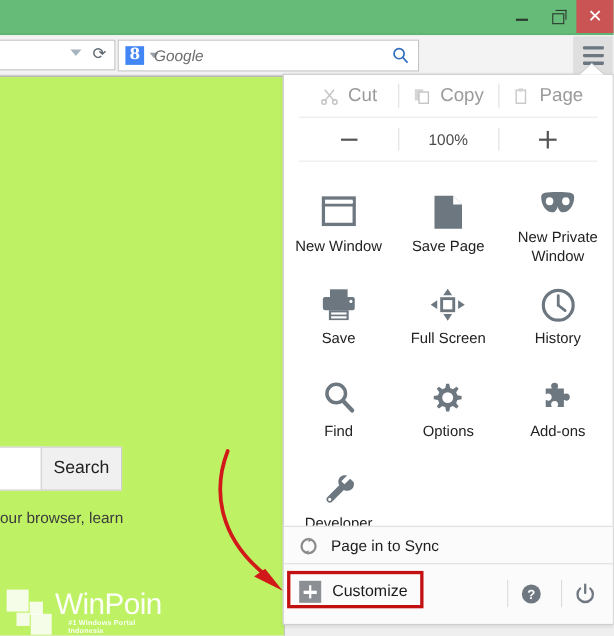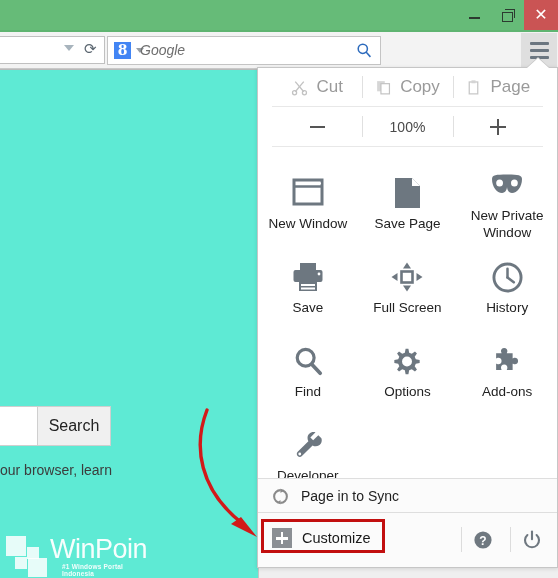--- a/index.html
+++ b/index.html
@@ -144,21 +144,21 @@
     width: 558px; height: 509px;
     background: #efefef;
   }
   .page-border-top {
     position: absolute; left: 0; top: 0;
     width: 558px; height: 1px; background: #b9b9b9;
   }
   .page-inner {
     position: absolute; left: 0; top: 1px;
     width: 258px; height: 508px;
-    background: #5eead4;
+    background: #bef264;
     border-right: 1px solid #c5c5c5;
   }
   .search-field {
     position: absolute; left: -40px; top: 336px;
     width: 78px; height: 38px;
     background: #fff; border: 1px solid #cfcfcf;
   }
   .search-button {
     position: absolute; left: 37px; top: 336px;
     width: 72px; height: 38px;

